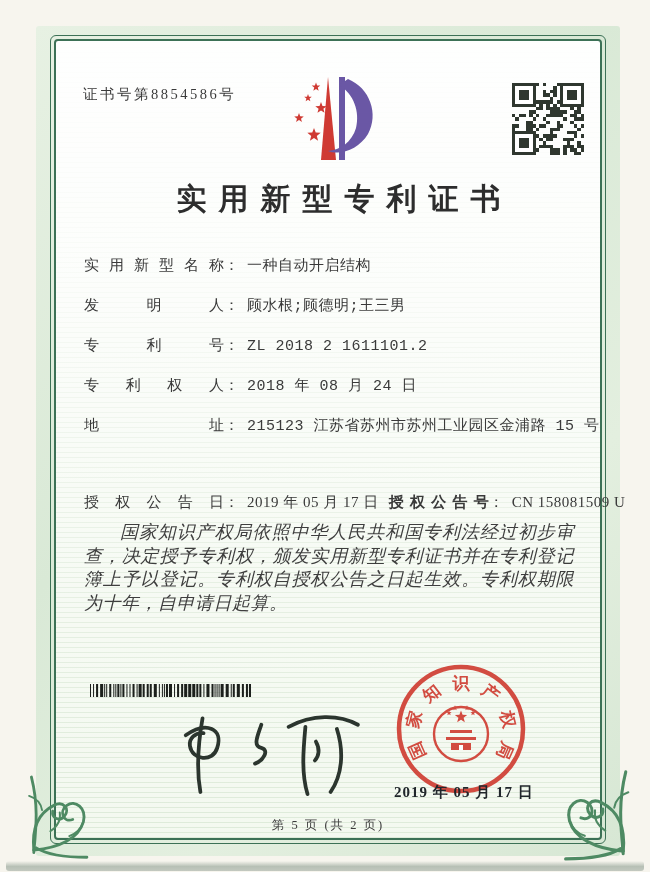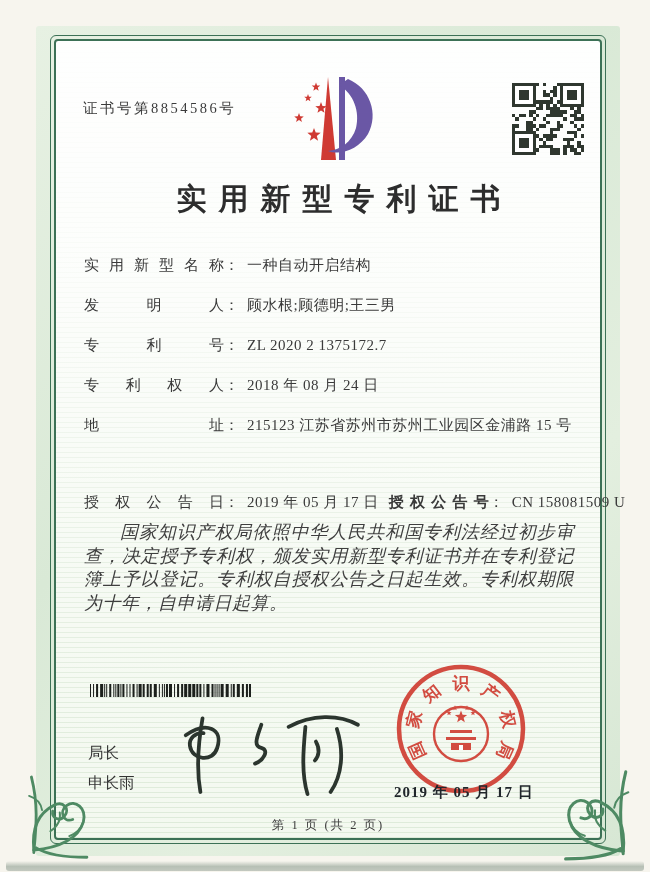--- a/index.html
+++ b/index.html
@@ -12,30 +12,30 @@
         border-radius:3px;}
   .frame{position:absolute;top:9px;left:14px;right:14px;bottom:12px;
          border:1px solid #3c7156;border-radius:6px;padding:3px;}
   .inner{position:relative;width:100%;height:100%;box-sizing:border-box;
          border:2px solid #3c7156;border-radius:4px;
          background:
            linear-gradient(180deg,rgba(255,255,255,.96) 0%,rgba(255,255,255,.8) 30%,rgba(255,255,255,.35) 68%,rgba(255,255,255,.12) 100%),
            repeating-linear-gradient(0deg,#d9e8d4 0px,#d9e8d4 1px,transparent 1px,transparent 5px),
            #f2f8ee;}
 
-  .cert-no{position:absolute;left:27px;top:58px;font-size:14.5px;letter-spacing:2.5px;color:#3b3b3b;}
+  .cert-no{position:absolute;left:27px;top:44px;font-size:14.5px;letter-spacing:2.5px;color:#3b3b3b;}
 
   .logo{position:absolute;left:222px;top:33px;}
   .qr{position:absolute;left:456px;top:42px;}
 
   .title{position:absolute;left:0;right:0;top:138px;margin:0;text-align:center;
          font-size:30px;font-weight:700;letter-spacing:12px;text-indent:12px;color:#2d2d2d;padding-left:21px;}
 
   .fields{position:absolute;left:28px;top:215px;right:24px;font-size:15px;color:#3a3a3a;}
-  .frow{height:40px;white-space:nowrap;}
+  .frow{height:40px;white-space:nowrap;font-family:Liberation Mono, monospace;}
   .flabel{display:inline-block;width:140px;text-align:justify;text-align-last:justify;vertical-align:top;}
   .fcolon{display:inline-block;}
   .fvalue{margin-left:8px;letter-spacing:.5px;}
 
   .grant-row{position:absolute;left:28px;top:452px;right:16px;font-size:15px;color:#3a3a3a;white-space:nowrap;}
   .flabel2{display:inline-block;width:100px;text-align:justify;text-align-last:justify;margin-left:10px;font-weight:bold;}
 
   .body-text{position:absolute;left:28px;right:26px;top:480px;font-size:18px;line-height:23.5px;
              font-style:italic;letter-spacing:.5px;color:#3e3e3e;}
   .body-text p{margin:0;text-indent:2em;text-align:justify;}
@@ -223,21 +223,21 @@
         <h1 class="title">实用新型专利证书</h1>
 
         <div class="fields">
           <div class="frow">
             <span class="flabel">实用新型名称</span><span class="fcolon">：</span><span class="fvalue">一种自动开启结构</span>
           </div>
           <div class="frow">
             <span class="flabel">发明人</span><span class="fcolon">：</span><span class="fvalue">顾水根;顾德明;王三男</span>
           </div>
           <div class="frow">
-            <span class="flabel">专利号</span><span class="fcolon">：</span><span class="fvalue">ZL 2020 2 1375172.7</span>
+            <span class="flabel">专利号</span><span class="fcolon">：</span><span class="fvalue">ZL 2018 2 1611101.2</span>
           </div>
           <div class="frow">
             <span class="flabel">专利权人</span><span class="fcolon">：</span><span class="fvalue">2018 年 08 月 24 日</span>
           </div>
           <div class="frow">
             <span class="flabel">地址</span><span class="fcolon">：</span><span class="fvalue">215123 江苏省苏州市苏州工业园区金浦路 15 号</span>
           </div>
         </div>
 
         <div class="grant-row">
@@ -294,24 +294,20 @@
               <rect x="134" y="0" width="3" height="14"></rect>
               <rect x="139" y="0" width="1" height="14"></rect>
               <rect x="141" y="0" width="2" height="14"></rect>
               <rect x="145" y="0" width="3" height="14"></rect>
               <rect x="150" y="0" width="2" height="14"></rect>
               <rect x="154" y="0" width="2" height="14"></rect>
               <rect x="157" y="0" width="2" height="14"></rect>
             </g>
         </svg>
 
-        <div class="director">
-          <div>局长</div>
-          <div>申长雨</div>
-        </div>
 
         <svg class="signature" width="210" height="115" viewBox="0 0 200 105">
           <g fill="none" stroke="#2b352e" stroke-width="3.6" stroke-linecap="round" stroke-linejoin="round">
             <path d="M30,22 C26,45 24,70 28,92"></path>
             <path d="M14,38 C34,24 50,32 44,50 C40,64 20,62 18,48 C17,41 23,35 31,36"></path>
             <path d="M86,28 C82,40 78,48 86,50 C94,52 88,62 80,65"></path>
             <path d="M112,30 C134,18 160,18 178,28"></path>
             <path d="M128,30 C126,52 124,74 130,94"></path>
             <path d="M158,32 C165,54 163,76 152,92"></path>
             <path d="M138,44 C142,51 141,58 137,62"></path>
@@ -338,21 +334,21 @@
               <text x="41.44824918436841" y="35.17548382687734" transform="rotate(-38 41.44824918436841 35.17548382687734)" text-anchor="middle" dominant-baseline="central" font-size="17" font-weight="bold" fill="#d04237" font-family="&quot;Liberation Serif&quot;,&quot;DejaVu Serif&quot;,serif">知</text>
               <text x="71" y="25" transform="rotate(0 71 25)" text-anchor="middle" dominant-baseline="central" font-size="17" font-weight="bold" fill="#d04237" font-family="&quot;Liberation Serif&quot;,&quot;DejaVu Serif&quot;,serif">识</text>
               <text x="100.55175081563159" y="35.17548382687734" transform="rotate(38 100.55175081563159 35.17548382687734)" text-anchor="middle" dominant-baseline="central" font-size="17" font-weight="bold" fill="#d04237" font-family="&quot;Liberation Serif&quot;,&quot;DejaVu Serif&quot;,serif">产</text>
               <text x="117.57419486124783" y="61.387749011215945" transform="rotate(76 117.57419486124783 61.387749011215945)" text-anchor="middle" dominant-baseline="central" font-size="17" font-weight="bold" fill="#d04237" font-family="&quot;Liberation Serif&quot;,&quot;DejaVu Serif&quot;,serif">权</text>
               <text x="114.85018196684484" y="92.5233588676384" transform="rotate(114 114.85018196684484 92.5233588676384)" text-anchor="middle" dominant-baseline="central" font-size="17" font-weight="bold" fill="#d04237" font-family="&quot;Liberation Serif&quot;,&quot;DejaVu Serif&quot;,serif">局</text>
             </g>
         </svg>
 
         <div class="seal-date">2019 年 05 月 17 日</div>
 
-        <div class="footer">第 1 页 (共 2 页)</div>
+        <div class="footer">第 5 页 (共 2 页)</div>
 
       </div>
     </div>
   </div>
 
   <svg class="ornament ornament-left" width="118" height="122" viewBox="0 0 100 100">
     <g fill="none" stroke="#4e8a63" stroke-width="2.4" stroke-linecap="round">
       <path d="M8,28 C14,52 12,70 10,92"></path>
       <path d="M10,90 C32,88 48,80 52,66 C55,54 45,47 38,52 C31,57 35,67 43,64"></path>
       <path d="M10,90 C8,70 15,58 27,52 C35,48 41,55 36,61 C32,66 25,63 26,57"></path>

